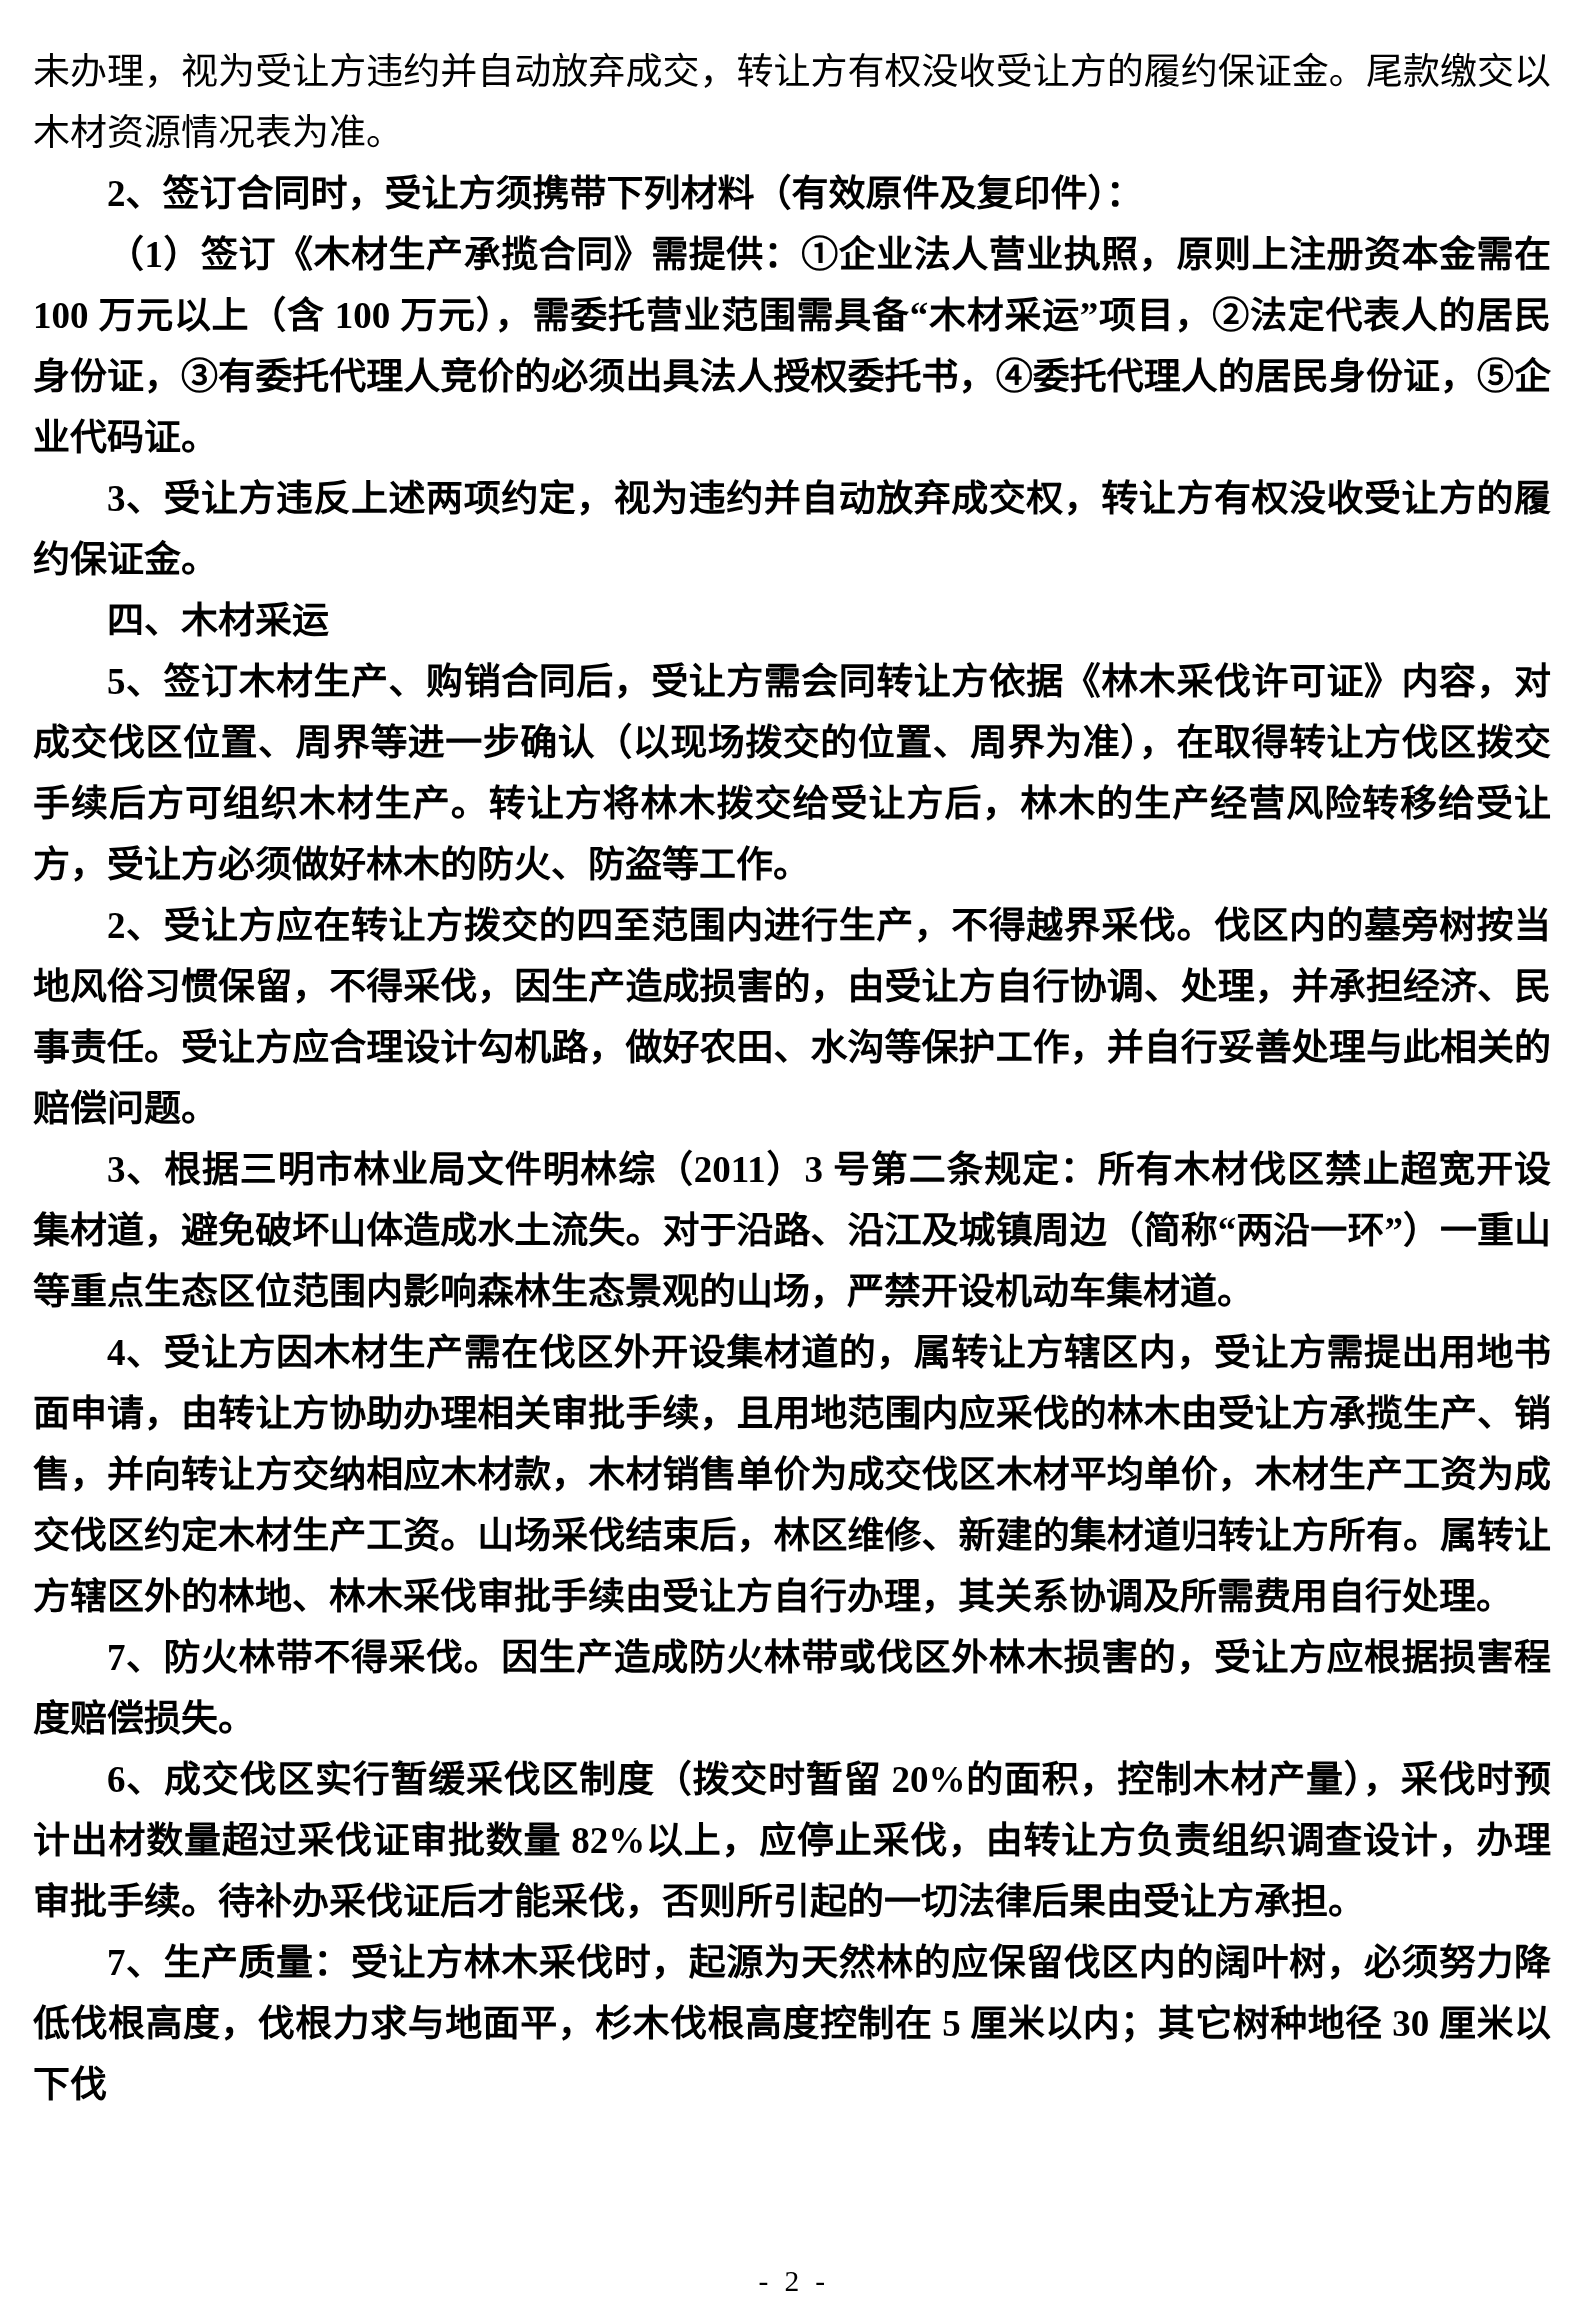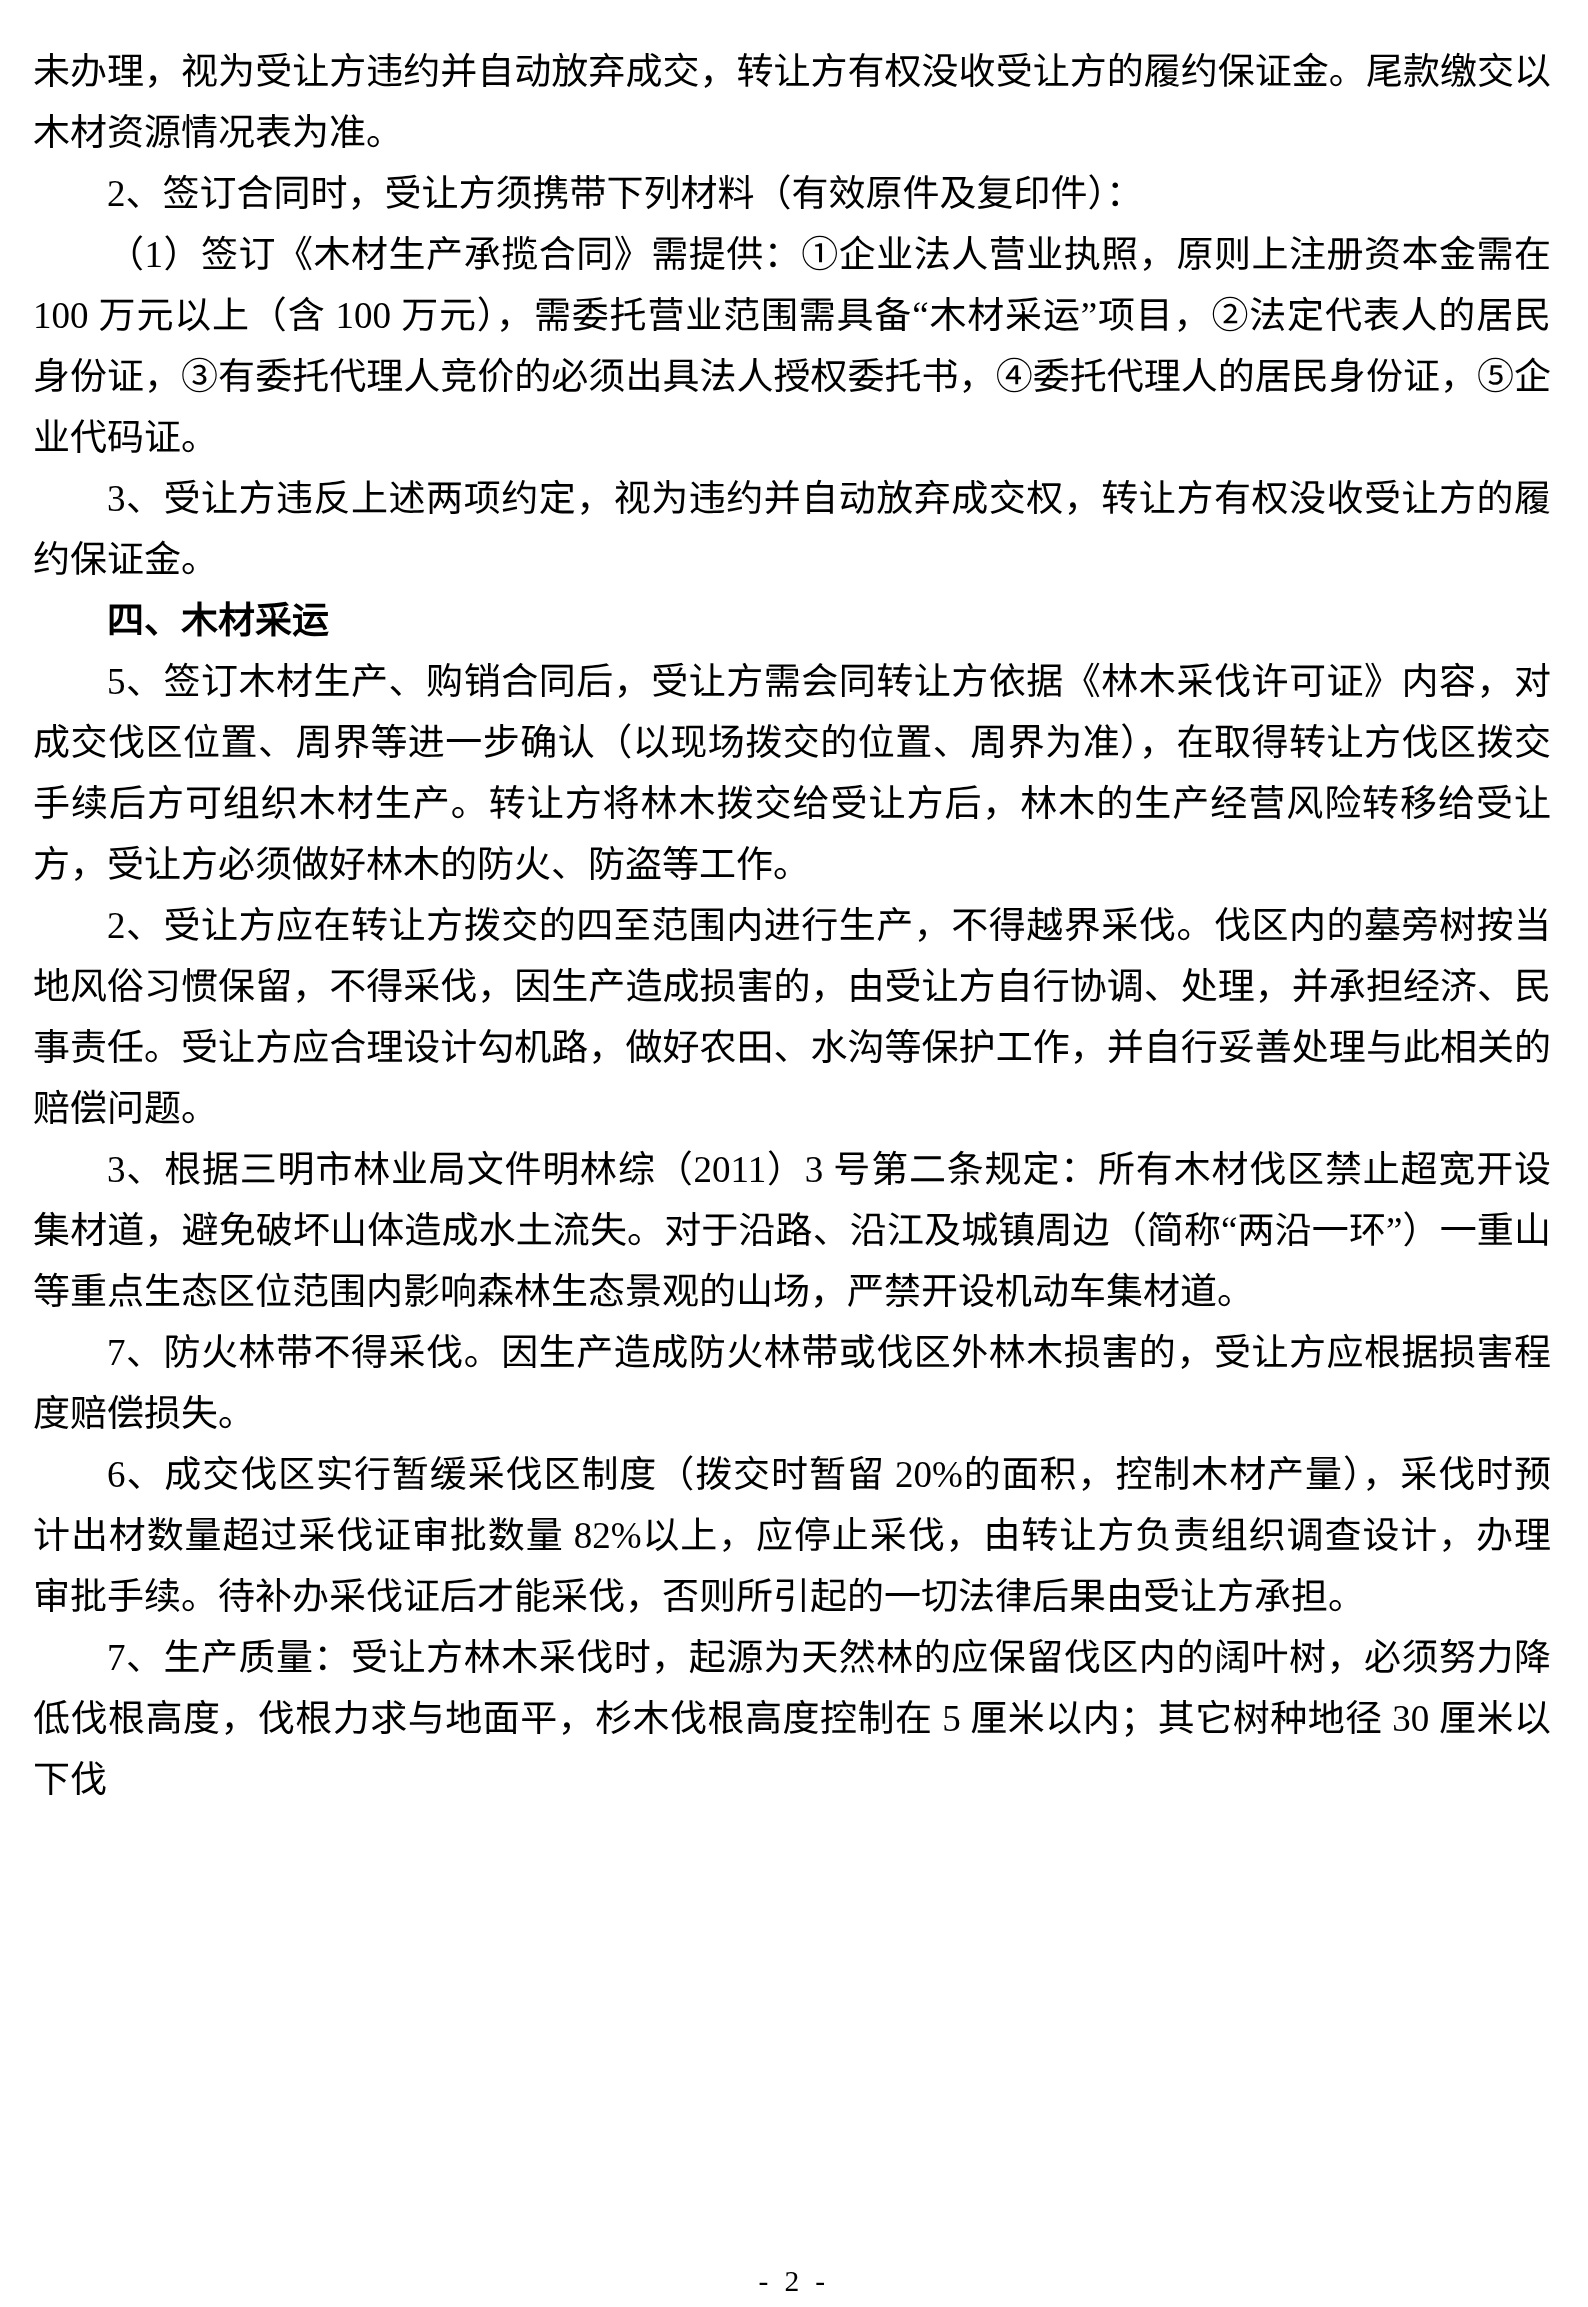--- a/index.html
+++ b/index.html
@@ -25,20 +25,21 @@
     line-height: 61px;
     text-align: justify;
     text-justify: inter-ideograph;
   }
   .content p {
     margin: 0;
     padding: 0;
   }
   p.indent {
     text-indent: 2em;
+    font-weight: bold;
   }
   p.heading {
     font-family: "DejaVu Sans", "Liberation Sans", sans-serif;
     font-weight: bold;
   }
   .footer {
     position: absolute;
     left: 0;
     right: 0;
     bottom: 11px;
@@ -55,19 +56,20 @@
 <div class="page">
   <div class="content">
     <p>未办理，视为受让方违约并自动放弃成交，转让方有权没收受让方的履约保证金。尾款缴交以木材资源情况表为准。</p>
     <p class="indent">2、签订合同时，受让方须携带下列材料（有效原件及复印件）：</p>
     <p class="indent">（1）签订《木材生产承揽合同》需提供：①企业法人营业执照，原则上注册资本金需在 100 万元以上（含 100 万元），需委托营业范围需具备“木材采运”项目，②法定代表人的居民身份证，③有委托代理人竞价的必须出具法人授权委托书，④委托代理人的居民身份证，⑤企业代码证。</p>
     <p class="indent">3、受让方违反上述两项约定，视为违约并自动放弃成交权，转让方有权没收受让方的履约保证金。</p>
     <p class="indent heading">四、木材采运</p>
     <p class="indent">5、签订木材生产、购销合同后，受让方需会同转让方依据《林木采伐许可证》内容，对成交伐区位置、周界等进一步确认（以现场拨交的位置、周界为准），在取得转让方伐区拨交手续后方可组织木材生产。转让方将林木拨交给受让方后，林木的生产经营风险转移给受让方，受让方必须做好林木的防火、防盗等工作。</p>
     <p class="indent">2、受让方应在转让方拨交的四至范围内进行生产，不得越界采伐。伐区内的墓旁树按当地风俗习惯保留，不得采伐，因生产造成损害的，由受让方自行协调、处理，并承担经济、民事责任。受让方应合理设计勾机路，做好农田、水沟等保护工作，并自行妥善处理与此相关的赔偿问题。</p>
     <p class="indent">3、根据三明市林业局文件明林综（2011）3 号第二条规定：所有木材伐区禁止超宽开设集材道，避免破坏山体造成水土流失。对于沿路、沿江及城镇周边（简称“两沿一环”）一重山等重点生态区位范围内影响森林生态景观的山场，严禁开设机动车集材道。</p>
+    <p class="indent">4、受让方因木材生产需在伐区外开设集材道的，属转让方辖区内，受让方需提出用地书面申请，由转让方协助办理相关审批手续，且用地范围内应采伐的林木由受让方承揽生产、销售，并向转让方交纳相应木材款，木材销售单价为成交伐区木材平均单价，木材生产工资为成交伐区约定木材生产工资。山场采伐结束后，林区维修、新建的集材道归转让方所有。属转让方辖区外的林地、林木采伐审批手续由受让方自行办理，其关系协调及所需费用自行处理。</p>
     <p class="indent">7、防火林带不得采伐。因生产造成防火林带或伐区外林木损害的，受让方应根据损害程度赔偿损失。</p>
     <p class="indent">6、成交伐区实行暂缓采伐区制度（拨交时暂留 20%的面积，控制木材产量），采伐时预计出材数量超过采伐证审批数量 82%以上，应停止采伐，由转让方负责组织调查设计，办理审批手续。待补办采伐证后才能采伐，否则所引起的一切法律后果由受让方承担。</p>
     <p class="indent">7、生产质量：受让方林木采伐时，起源为天然林的应保留伐区内的阔叶树，必须努力降低伐根高度，伐根力求与地面平，杉木伐根高度控制在 5 厘米以内；其它树种地径 30 厘米以下伐</p>
   </div>
   <div class="footer">- 2 -</div>
 </div>
 
 
 </body></html>

